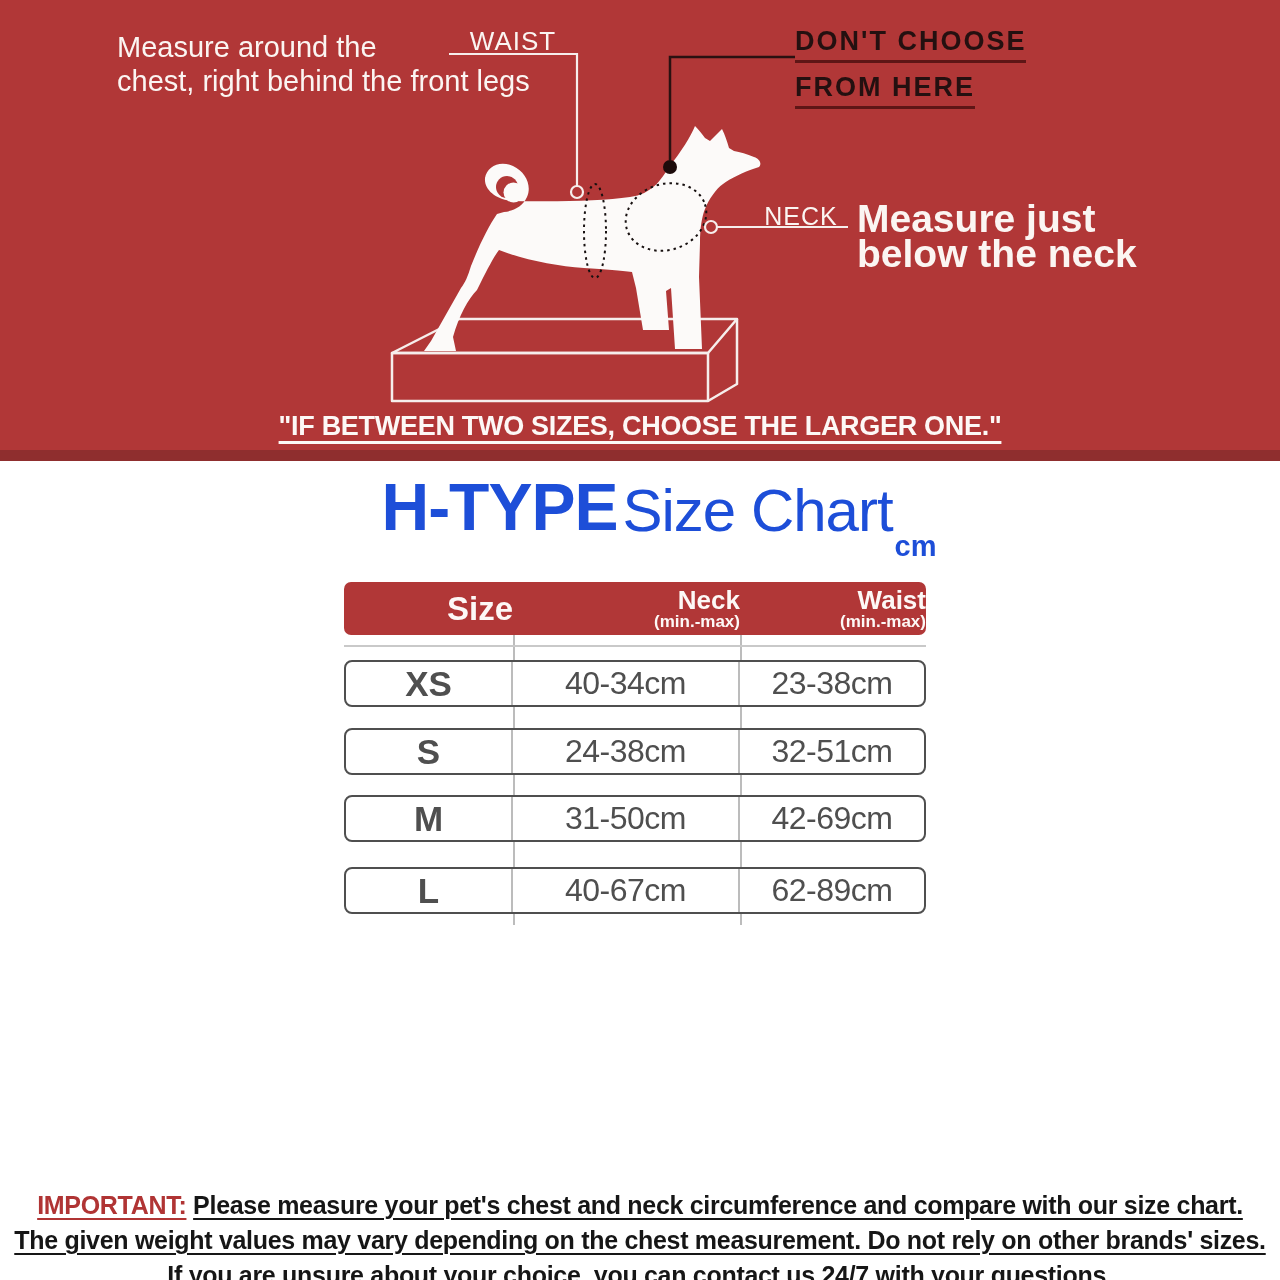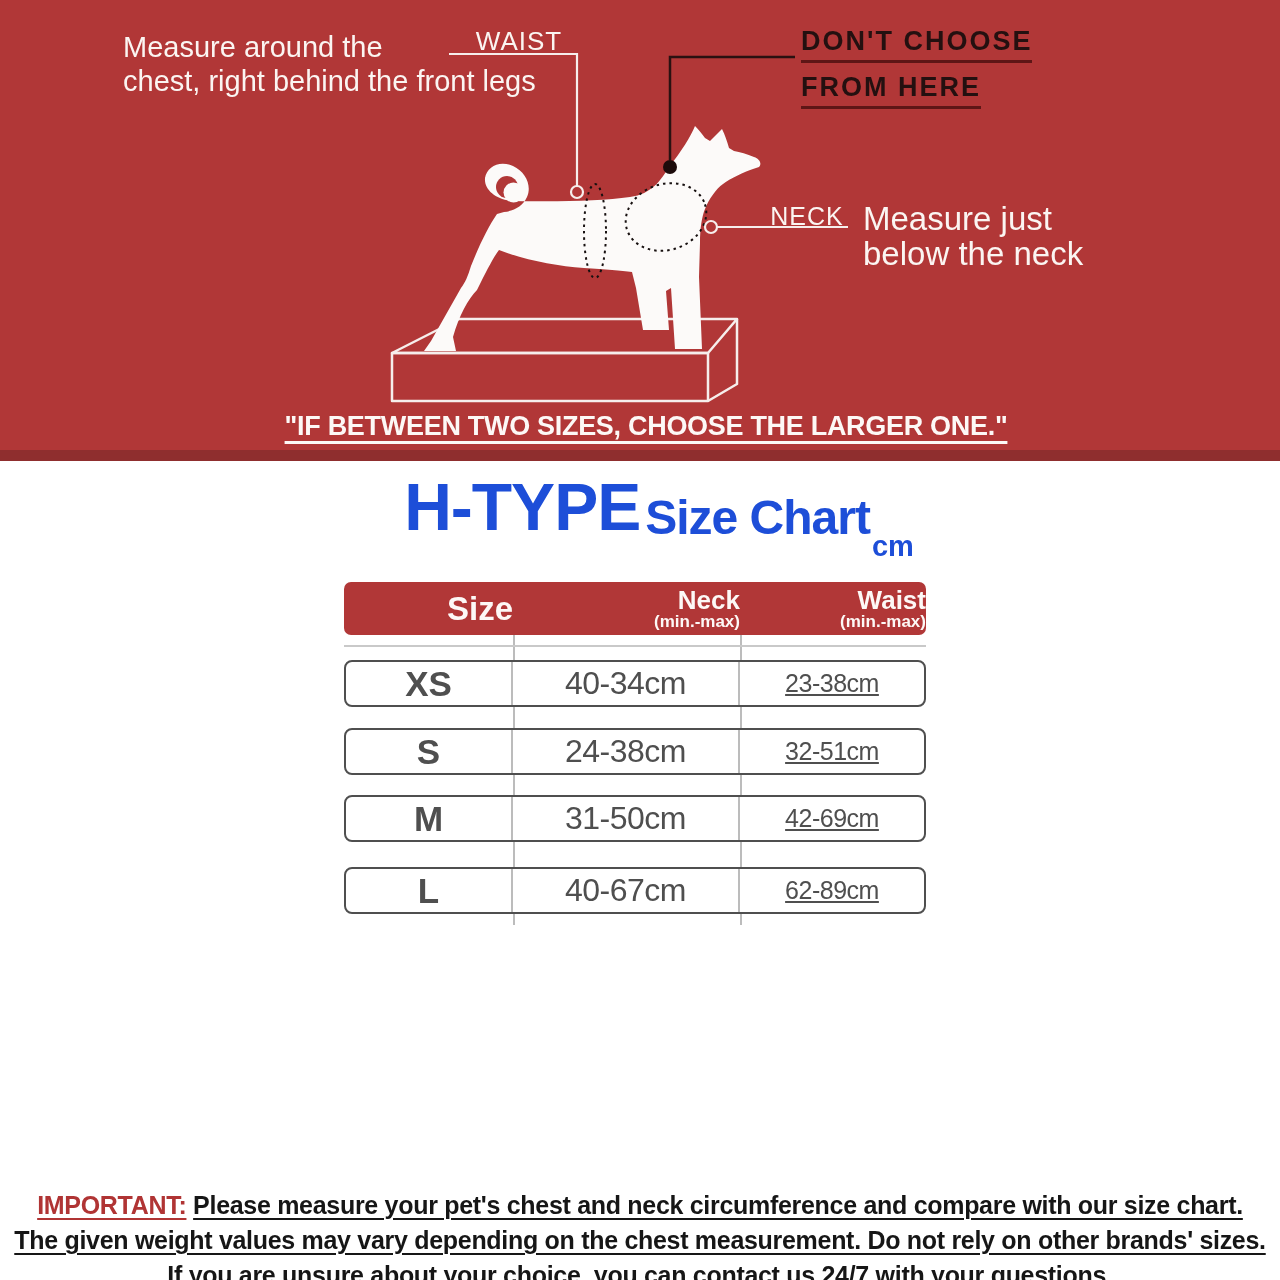--- a/index.html
+++ b/index.html
@@ -2,39 +2,39 @@
 <html><head>
 <meta charset="utf-8">
 <style>
   html,body{margin:0;padding:0;background:#fff;}
   .canvas{position:relative;width:1280px;height:1280px;overflow:hidden;
           font-family:"Liberation Sans",sans-serif;background:#ffffff;}
 
   
   .red-section{position:absolute;left:0;top:0;width:1280px;height:450px;
                background:#b13737;border-bottom:11px solid #8f2e2e;}
-  .red-section .abs{position:absolute;margin-left:6px;}
+  .red-section .abs{position:absolute;}
   .diagram-svg{position:absolute;left:0;top:0;}
 
   .chest-note{left:117px;top:30px;color:#fbf5f2;font-size:29px;line-height:34px;font-weight:400;}
   .waist-label{left:449px;top:26px;width:128px;text-align:center;color:#fbf5f2;font-size:26px;letter-spacing:1px;}
   .dont-block{left:795px;top:26px;color:#241010;font-size:27px;font-weight:600;letter-spacing:2px;}
   .dont-line{display:inline-block;border-bottom:3px solid #5e1616;padding-bottom:3px;}
   .dont-line2{margin-top:9px;}
   .neck-label{left:758px;top:202px;width:86px;text-align:center;color:#fbf5f2;font-size:25px;letter-spacing:1px;}
-  .neck-note{left:857px;top:201px;color:#fbf5f2;font-size:33px;line-height:35px;}
+  .neck-note{left:857px;top:201px;color:#fbf5f2;font-size:39px;line-height:35px;font-weight:bold;}
   .between-note{left:0;top:411px;width:1280px;text-align:center;color:#fdf8f6;
                 font-size:27px;font-weight:700;letter-spacing:-0.3px;
                 text-decoration:underline;text-decoration-thickness:2.5px;text-underline-offset:6px;}
 
   
   .title-row{position:absolute;left:0;top:469px;width:1280px;display:flex;
              justify-content:center;align-items:flex-end;color:#1d4ed8;padding-left:19px;}
   .title-brand{font-size:66px;font-weight:800;letter-spacing:-1px;}
-  .title-rest{font-size:48px;font-weight:700;margin-left:5px;letter-spacing:-1px;}
+  .title-rest{font-size:60px;font-weight:400;margin-left:5px;letter-spacing:-1px;}
   .title-unit{font-size:29px;font-weight:700;position:relative;top:18px;margin-left:2px;}
 
   
   .size-table{position:absolute;left:344px;top:582px;width:582px;}
   .tbl-header{position:absolute;left:0;top:0;width:582px;height:53px;background:#b13737;
               border-radius:7px;display:flex;color:#fdf8f6;}
   .hcell{display:flex;flex-direction:column;justify-content:center;align-items:flex-end;}
   .hcell-size{width:169px;font-size:33px;font-weight:600;}
   .hcell-neck{width:227px;}
   .hcell-waist{width:186px;}
@@ -42,21 +42,21 @@
   .hsub{font-size:17px;font-weight:700;line-height:18px;}
   .under-header-line{position:absolute;left:0;top:63px;width:582px;height:2px;background:#c9c9c9;}
   .vdiv{position:absolute;top:53px;width:2px;height:290px;background:#bcbcbc;}
   .vdiv1{left:169px;} .vdiv2{left:396px;}
   .trow{position:absolute;left:0;width:582px;height:47px;background:#fff;
         border:2px solid #4f4f4f;border-radius:8px;box-sizing:border-box;display:flex;z-index:2;}
   .trow0{top:78px;} .trow1{top:146px;} .trow2{top:213px;} .trow3{top:285px;}
   .tcell{display:flex;justify-content:center;align-items:center;color:#4f4f4f;box-sizing:border-box;}
   .tcell-size{width:167px;font-size:35px;font-weight:700;border-right:2px solid #bcbcbc;}
   .tcell-neck{width:227px;font-size:32px;font-weight:500;letter-spacing:-0.5px;border-right:2px solid #bcbcbc;}
-  .tcell-waist{flex:1;font-size:25px;font-weight:500;letter-spacing:-0.5px;text-decoration:underline;}
+  .tcell-waist{flex:1;font-size:32px;font-weight:500;letter-spacing:-0.5px;}
 
   
   .footer-note{position:absolute;left:0;top:1188px;width:1280px;text-align:center;
                color:#161616;font-size:25px;font-weight:700;line-height:35px;letter-spacing:-0.3px;}
   .footer-note .uline{text-decoration:underline;text-decoration-thickness:2px;text-underline-offset:4px;}
   .important{color:#b03434;text-decoration:underline;text-decoration-thickness:2px;text-underline-offset:4px;}
 </style>
 </head>
 <body>
 

